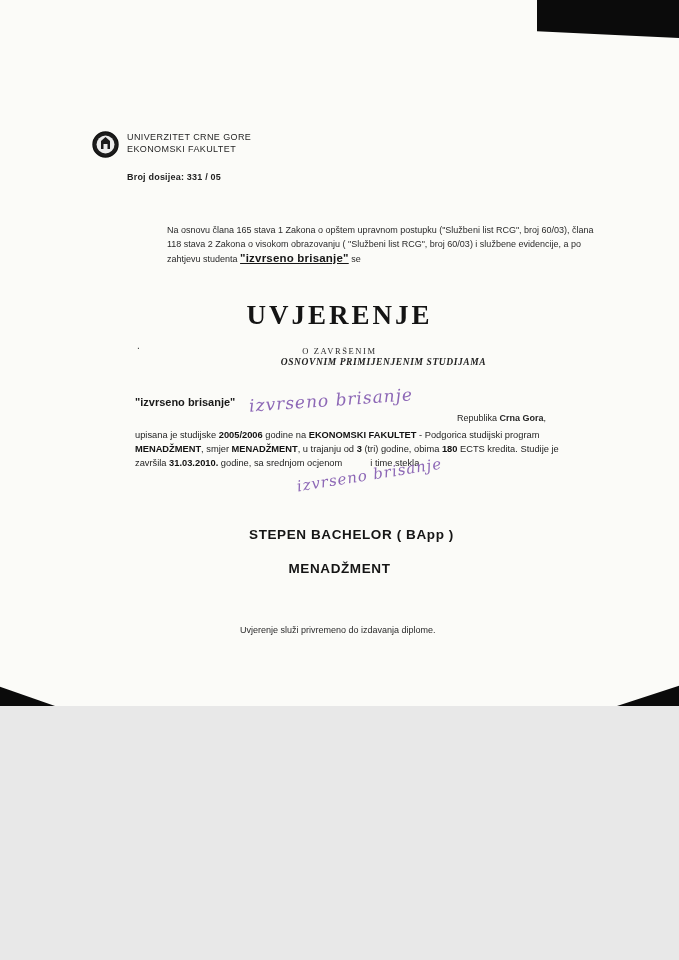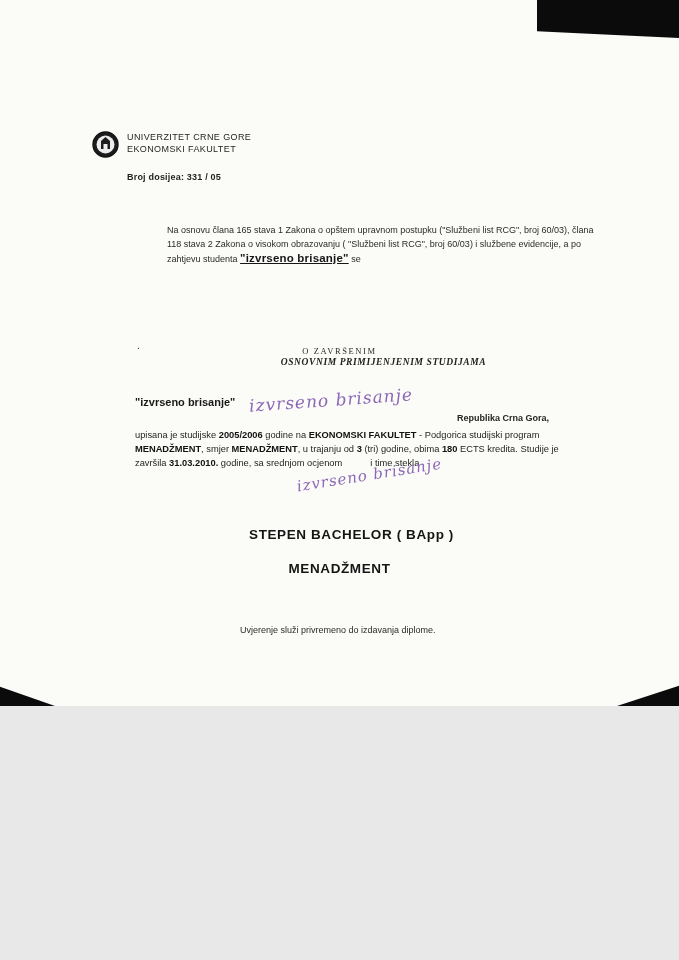--- a/index.html
+++ b/index.html
@@ -32,21 +32,21 @@
     font-family:"Liberation Serif",serif;font-size:8.5px;letter-spacing:1.6px;color:#2b2b2b;}
   .subtitle2{position:absolute;left:0;top:357px;width:100%;text-align:center;
     font-family:"Liberation Serif",serif;font-style:italic;font-weight:600;font-size:9.5px;letter-spacing:.6px;color:#222;margin-left:44px;}
   .stray-dot{position:absolute;left:137px;top:340px;font-size:10px;color:#333;}
 
   
   .body-name{position:absolute;left:135px;top:396px;font-size:11px;font-weight:bold;color:#191919;}
   .hand{position:absolute;color:#8d68b6;font-family:"DejaVu Serif",serif;font-style:italic;letter-spacing:1px;}
   .hand1{left:249px;top:390px;font-size:17px;transform:rotate(-4deg);}
   .hand2{left:296px;top:466px;font-size:15px;transform:rotate(-9deg);}
-  .republika{position:absolute;left:457px;top:413px;font-size:9px;color:#262626;font-weight:bold;}
+  .republika{position:absolute;left:457px;top:413px;font-size:9px;color:#262626;}
   .para{position:absolute;left:135px;top:428px;width:482px;font-size:9.3px;line-height:14px;color:#242424;}
   .para b{color:#121212;}
   .grade-gap{display:inline-block;width:28px;}
 
   
   .degree1{position:absolute;left:0;top:527px;width:100%;text-align:center;font-size:13.5px;font-weight:bold;letter-spacing:.6px;color:#151515;padding-left:12px;}
   .degree2{position:absolute;left:0;top:561px;width:100%;text-align:center;font-size:13.5px;font-weight:bold;letter-spacing:.6px;color:#151515;}
 
   
   .note{position:absolute;left:240px;top:625px;font-size:9px;color:#2a2a2a;}
@@ -83,20 +83,21 @@
   </div>
 
   <div class="intro">
     <div>Na osnovu člana 165 stava 1 Zakona o opštem upravnom postupku ("Službeni list RCG", broj 60/03), člana</div>
     <div>118 stava 2 Zakona o visokom obrazovanju ( "Službeni list RCG", broj 60/03) i službene evidencije, a po</div>
     <div class="l3">
       <span>zahtjevu studenta </span><span class="redacted-name">"izvrseno brisanje"</span><span> se</span>
     </div>
   </div>
 
+  <div class="title">UVJERENJE</div>
   <div class="stray-dot">.</div>
   <div class="subtitle1">O ZAVRŠENIM</div>
   <div class="subtitle2">OSNOVNIM PRIMIJENJENIM STUDIJAMA</div>
 
   <div class="body-name">"izvrseno brisanje"</div>
   <div class="hand hand1">izvrseno brisanje</div>
 
   <div class="republika">
     <span>Republika </span><b>Crna Gora</b><span>,</span>
   </div>

